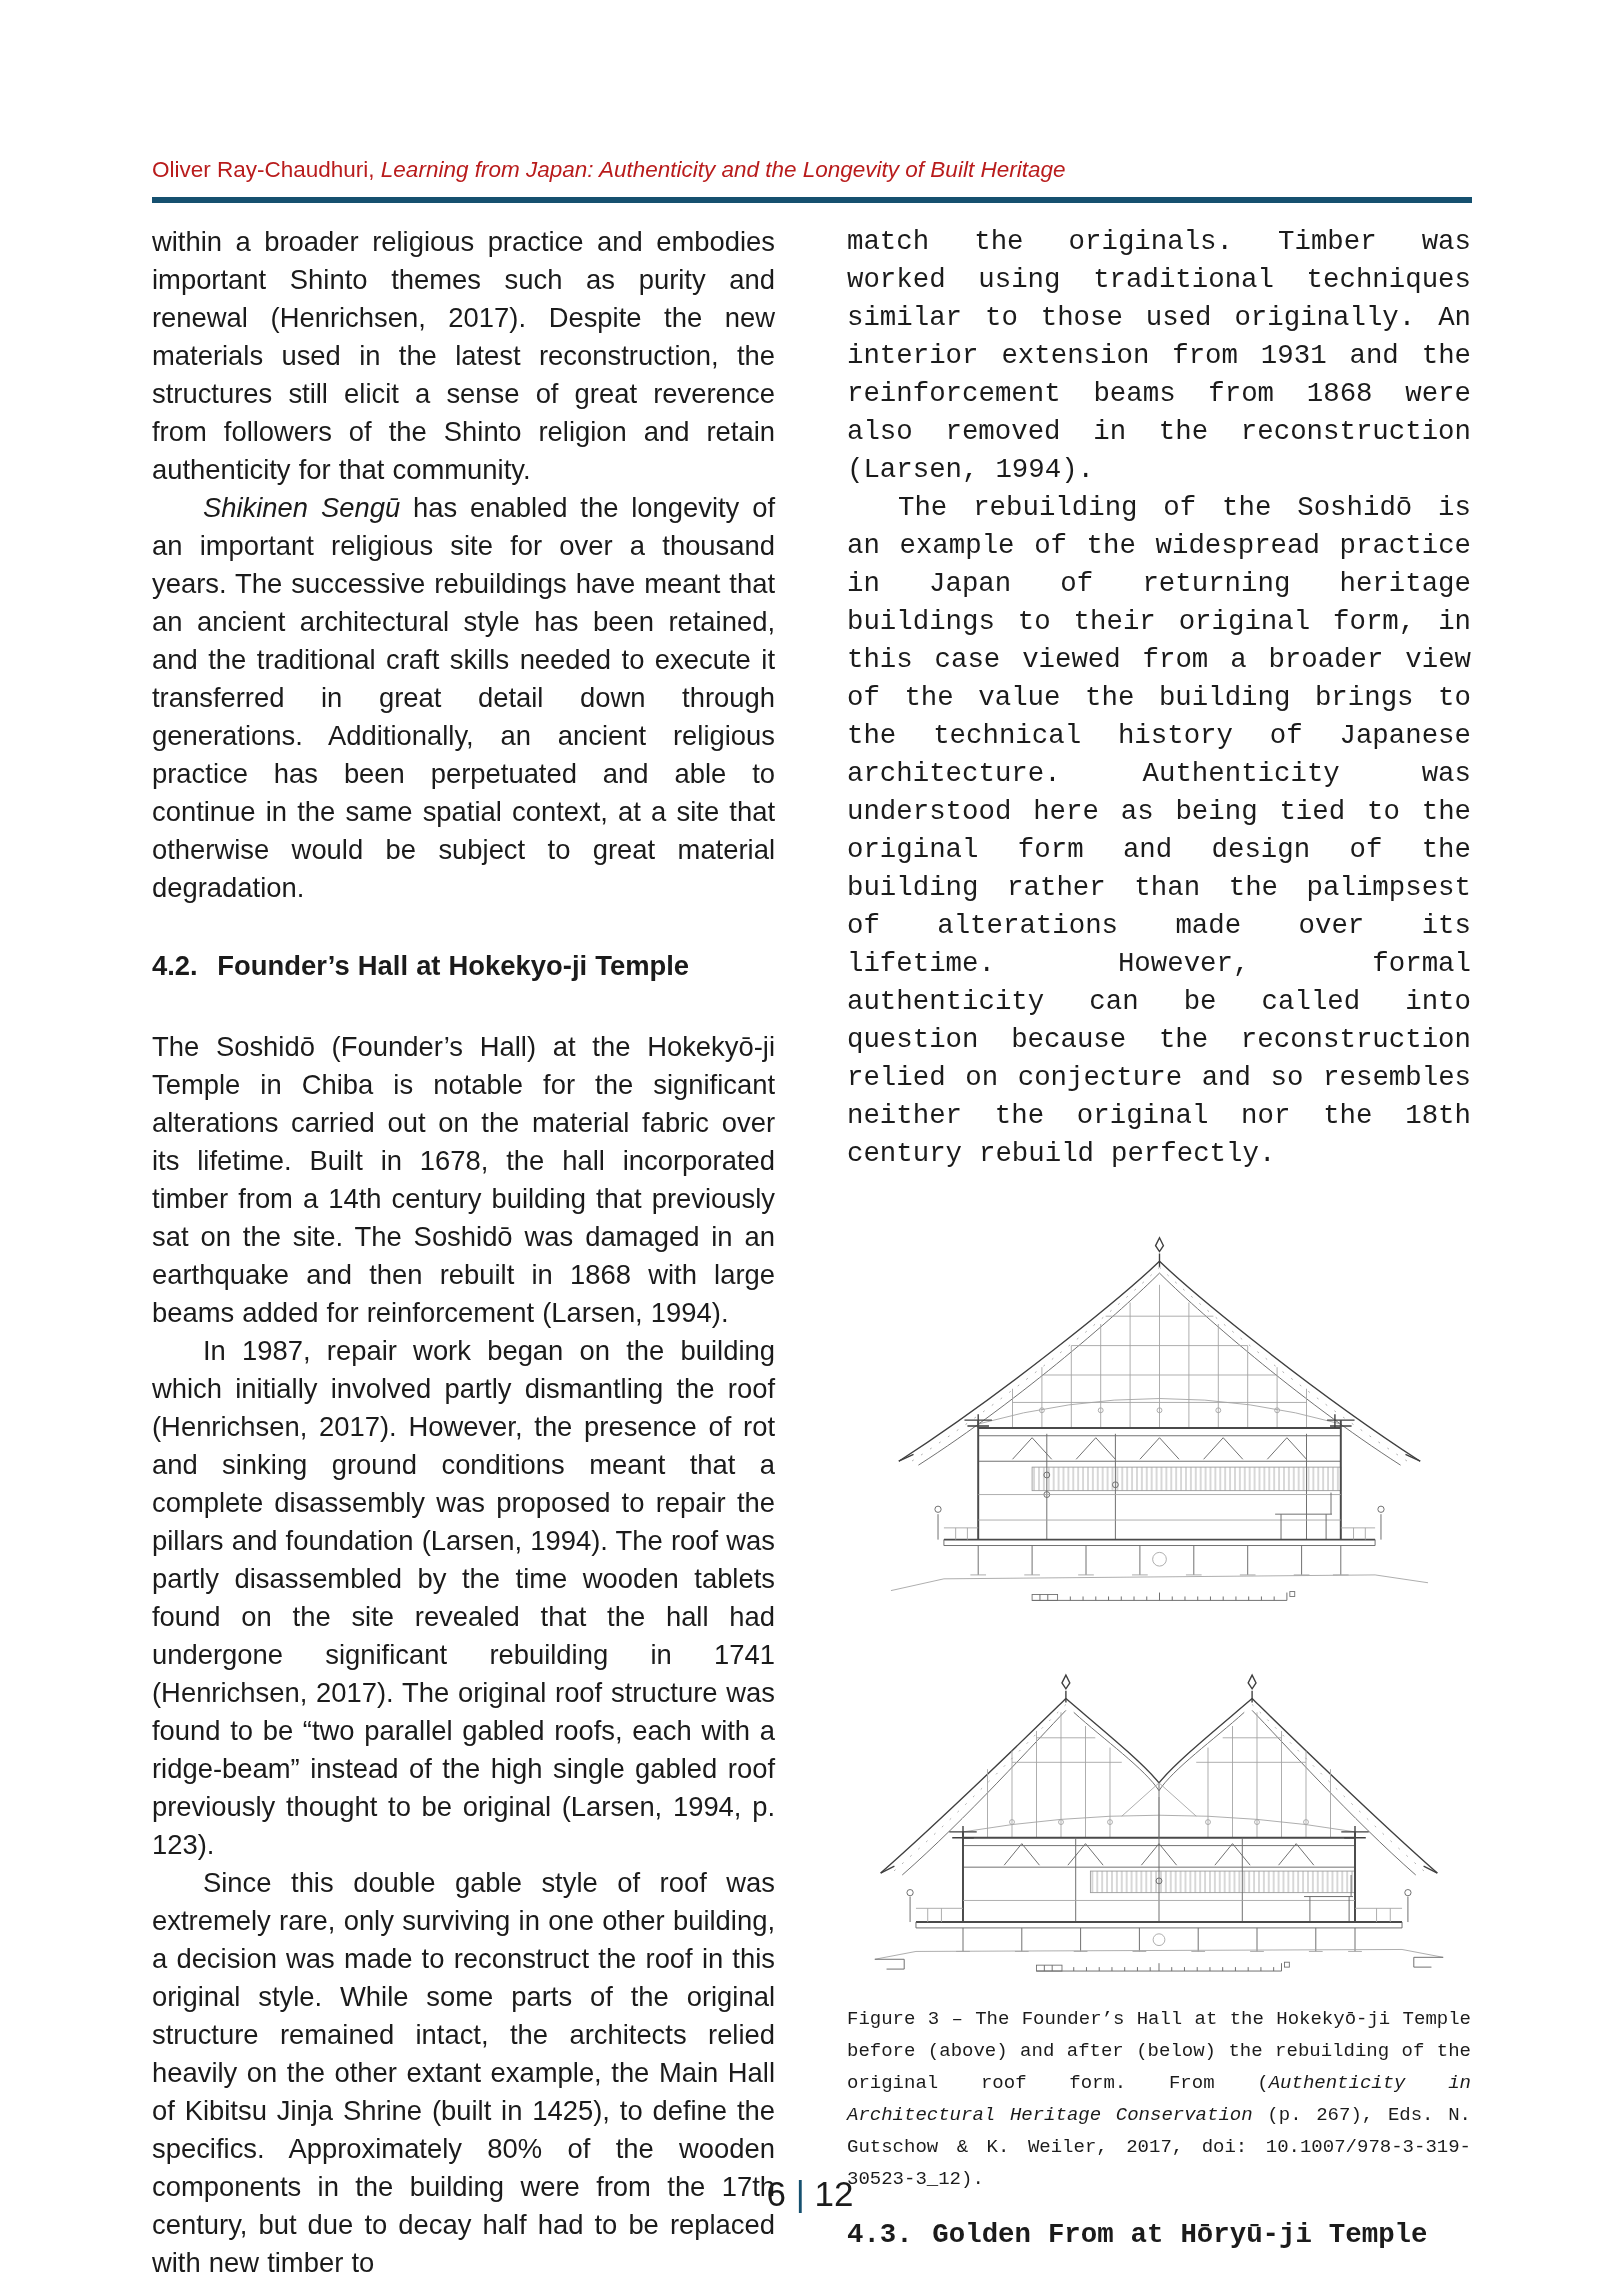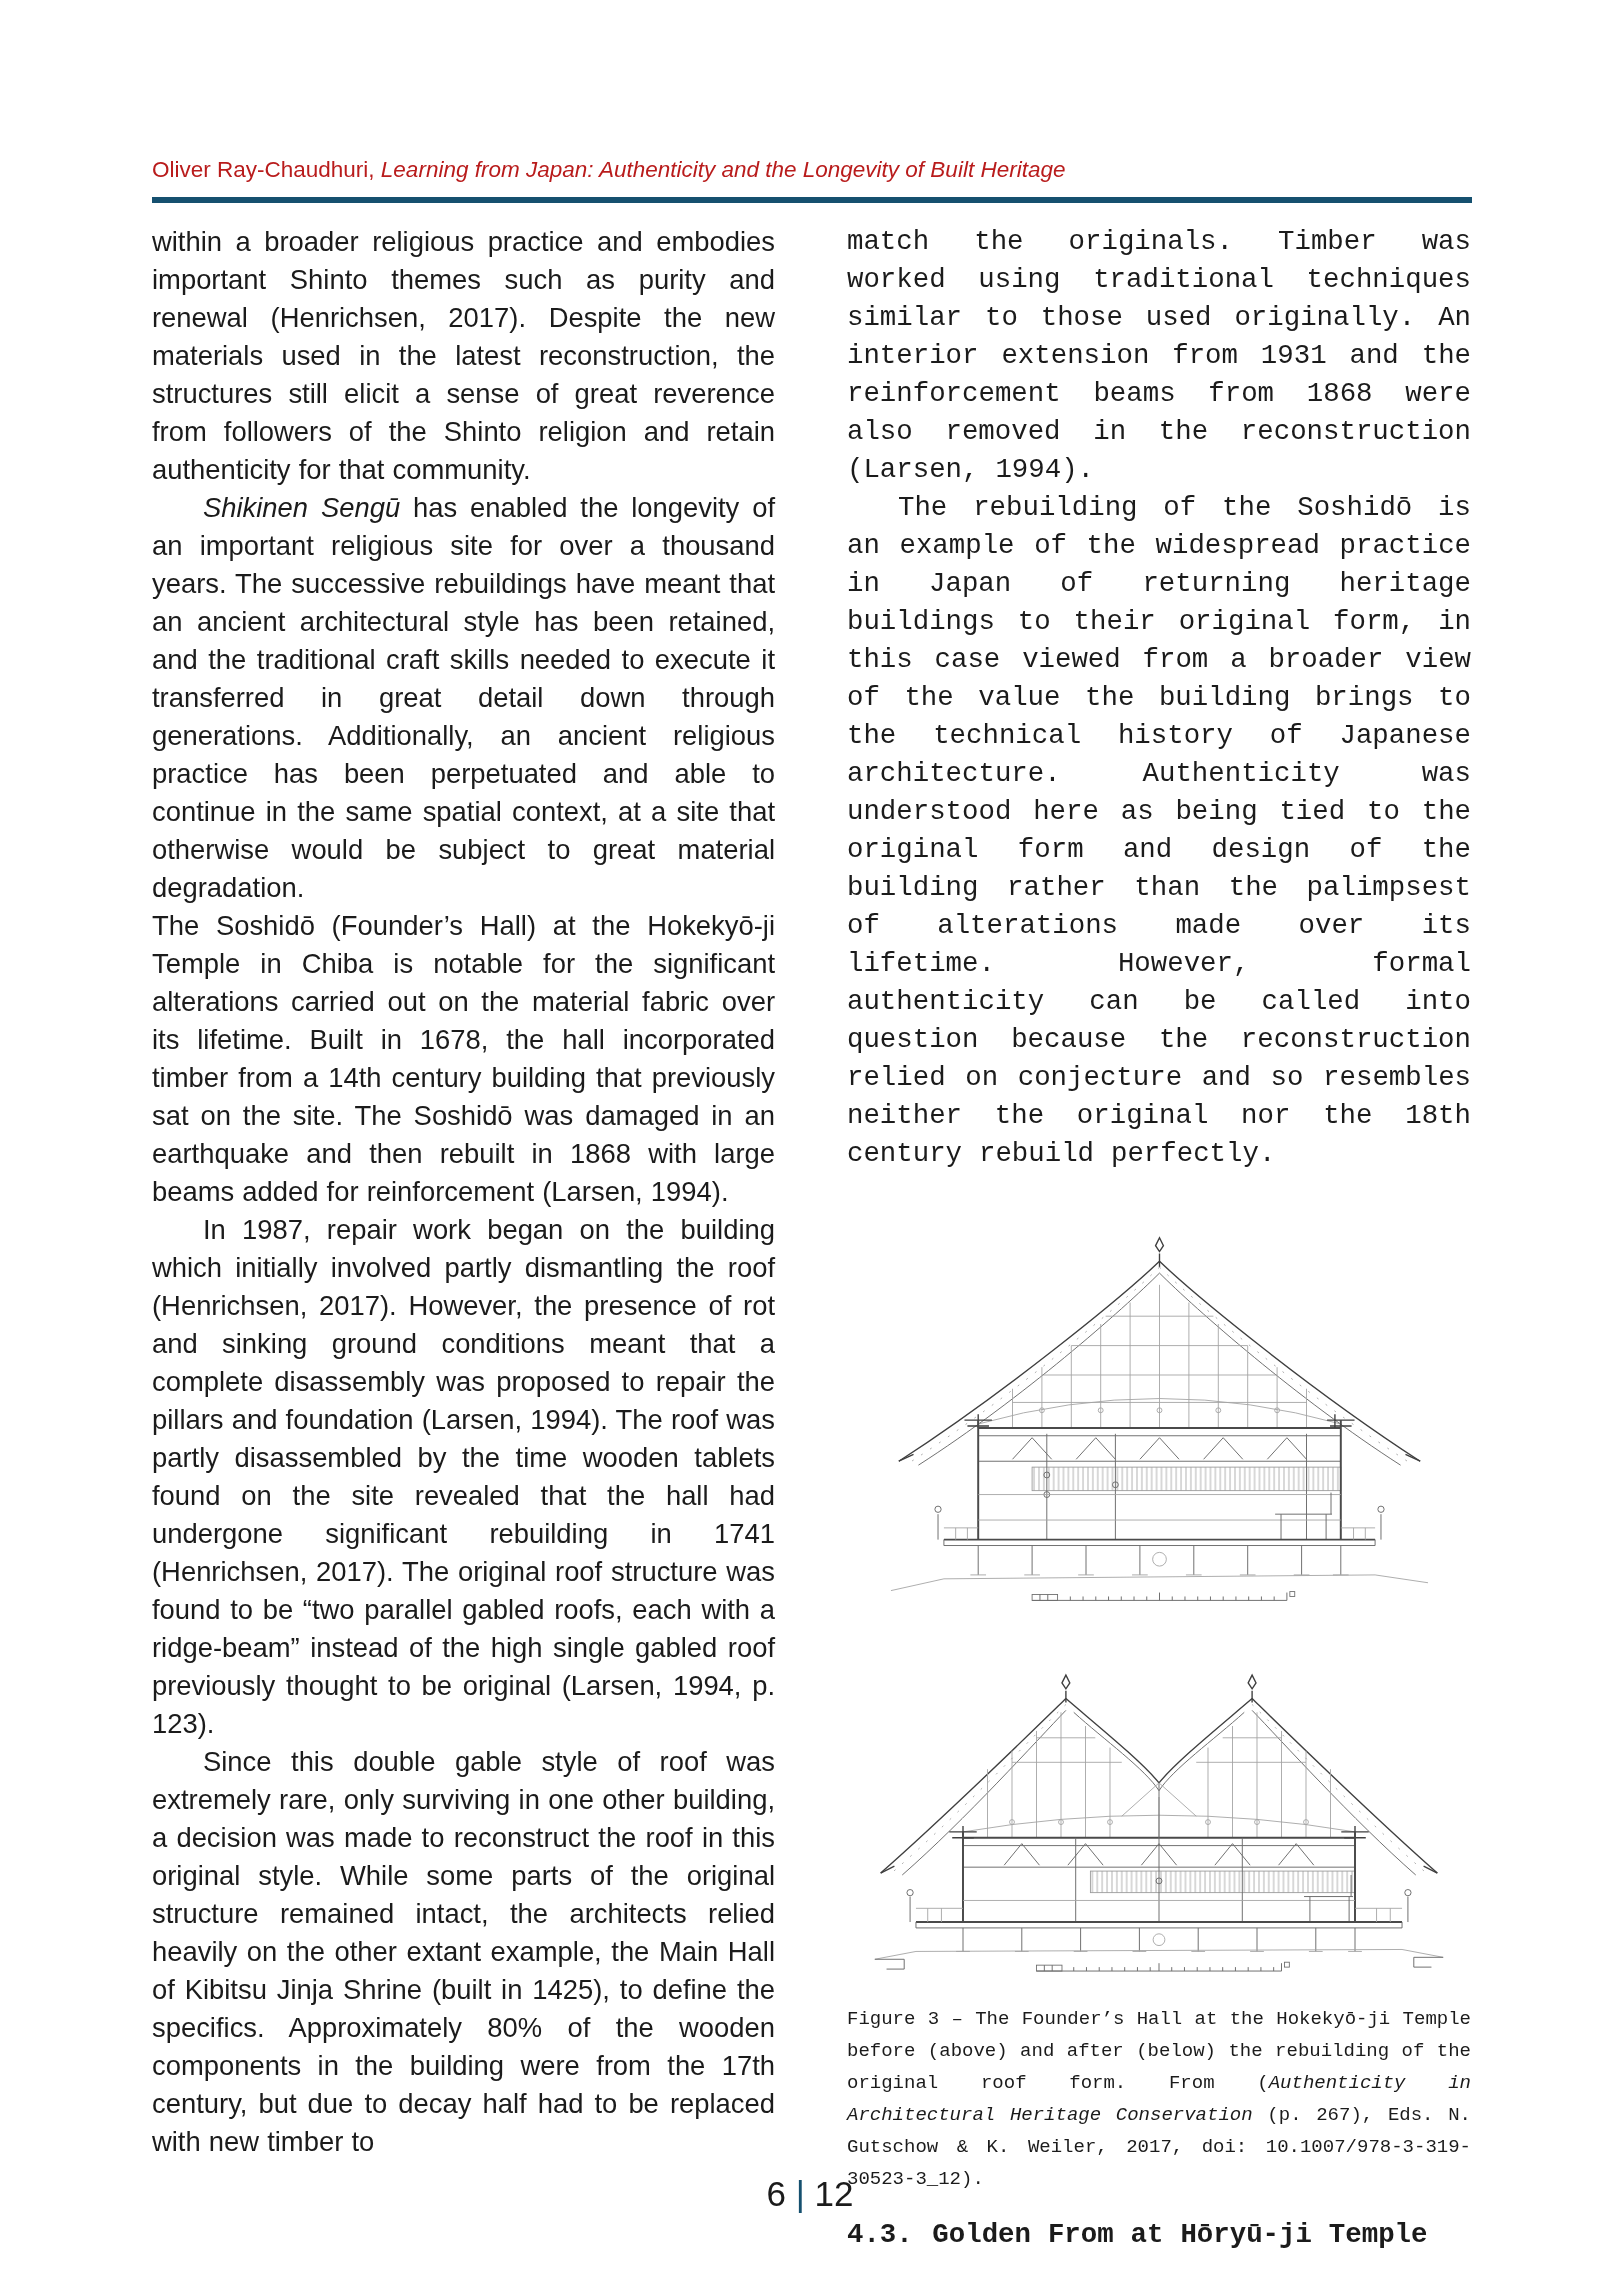--- a/index.html
+++ b/index.html
@@ -56,20 +56,23 @@
   <div class="hdr">
     <div class="hdr-text">
       <span>Oliver Ray-Chaudhuri, </span><span class="it">Learning from Japan: Authenticity and the Longevity of Built Heritage</span>
     </div>
     <div class="hdr-rule"></div>
   </div>
 
   <section class="col col-left">
     <p class="body-p"><span>within a broader religious practice and embodies important Shinto themes such as purity and renewal (Henrichsen, 2017). Despite the new materials used in the latest reconstruction, the structures still elicit a sense of great reverence from followers of the Shinto religion and retain authenticity for that community.</span></p>
     <p class="body-p indent"><span style="font-style: italic;">Shikinen Sengū</span><span> has enabled the longevity of an important religious site for over a thousand years. The successive rebuildings have meant that an ancient architectural style has been retained, and the traditional craft skills needed to execute it transferred in great detail down through generations. Additionally, an ancient religious practice has been perpetuated and able to continue in the same spatial context, at a site that otherwise would be subject to great material degradation.</span></p>
+    <h2 class="sec">
+      <span class="h-num">4.2.</span><span>Founder’s Hall at Hokekyo-ji Temple</span>
+    </h2>
     <p class="body-p"><span>The Soshidō (Founder’s Hall) at the Hokekyō-ji Temple in Chiba is notable for the significant alterations carried out on the material fabric over its lifetime. Built in 1678, the hall incorporated timber from a 14th century building that previously sat on the site. The Soshidō was damaged in an earthquake and then rebuilt in 1868 with large beams added for reinforcement (Larsen, 1994).</span></p>
     <p class="body-p indent"><span>In 1987, repair work began on the building which initially involved partly dismantling the roof (Henrichsen, 2017). However, the presence of rot and sinking ground conditions meant that a complete disassembly was proposed to repair the pillars and foundation (Larsen, 1994). The roof was partly disassembled by the time wooden tablets found on the site revealed that the hall had undergone significant rebuilding in 1741 (Henrichsen, 2017). The original roof structure was found to be “two parallel gabled roofs, each with a ridge-beam” instead of the high single gabled roof previously thought to be original (Larsen, 1994, p. 123).</span></p>
     <p class="body-p indent"><span>Since this double gable style of roof was extremely rare, only surviving in one other building, a decision was made to reconstruct the roof in this original style. While some parts of the original structure remained intact, the architects relied heavily on the other extant example, the Main Hall of Kibitsu Jinja Shrine (built in 1425), to define the specifics. Approximately 80% of the wooden components in the building were from the 17th century, but due to decay half had to be replaced with new timber to</span></p>
   </section>
 
   <section class="col col-right">
     <p class="body-p"><span>match the originals. Timber was worked using traditional techniques similar to those used originally. An interior extension from 1931 and the reinforcement beams from 1868 were also removed in the reconstruction (Larsen, 1994).</span></p>
     <p class="body-p indent"><span>The rebuilding of the Soshidō is an example of the widespread practice in Japan of returning heritage buildings to their original form, in this case viewed from a broader view of the value the building brings to the technical history of Japanese architecture. Authenticity was understood here as being tied to the original form and design of the building rather than the palimpsest of alterations made over its lifetime. However, formal authenticity can be called into question because the reconstruction relied on conjecture and so resembles neither the original nor the 18th century rebuild perfectly.</span></p>
 
     <figure class="fig">

